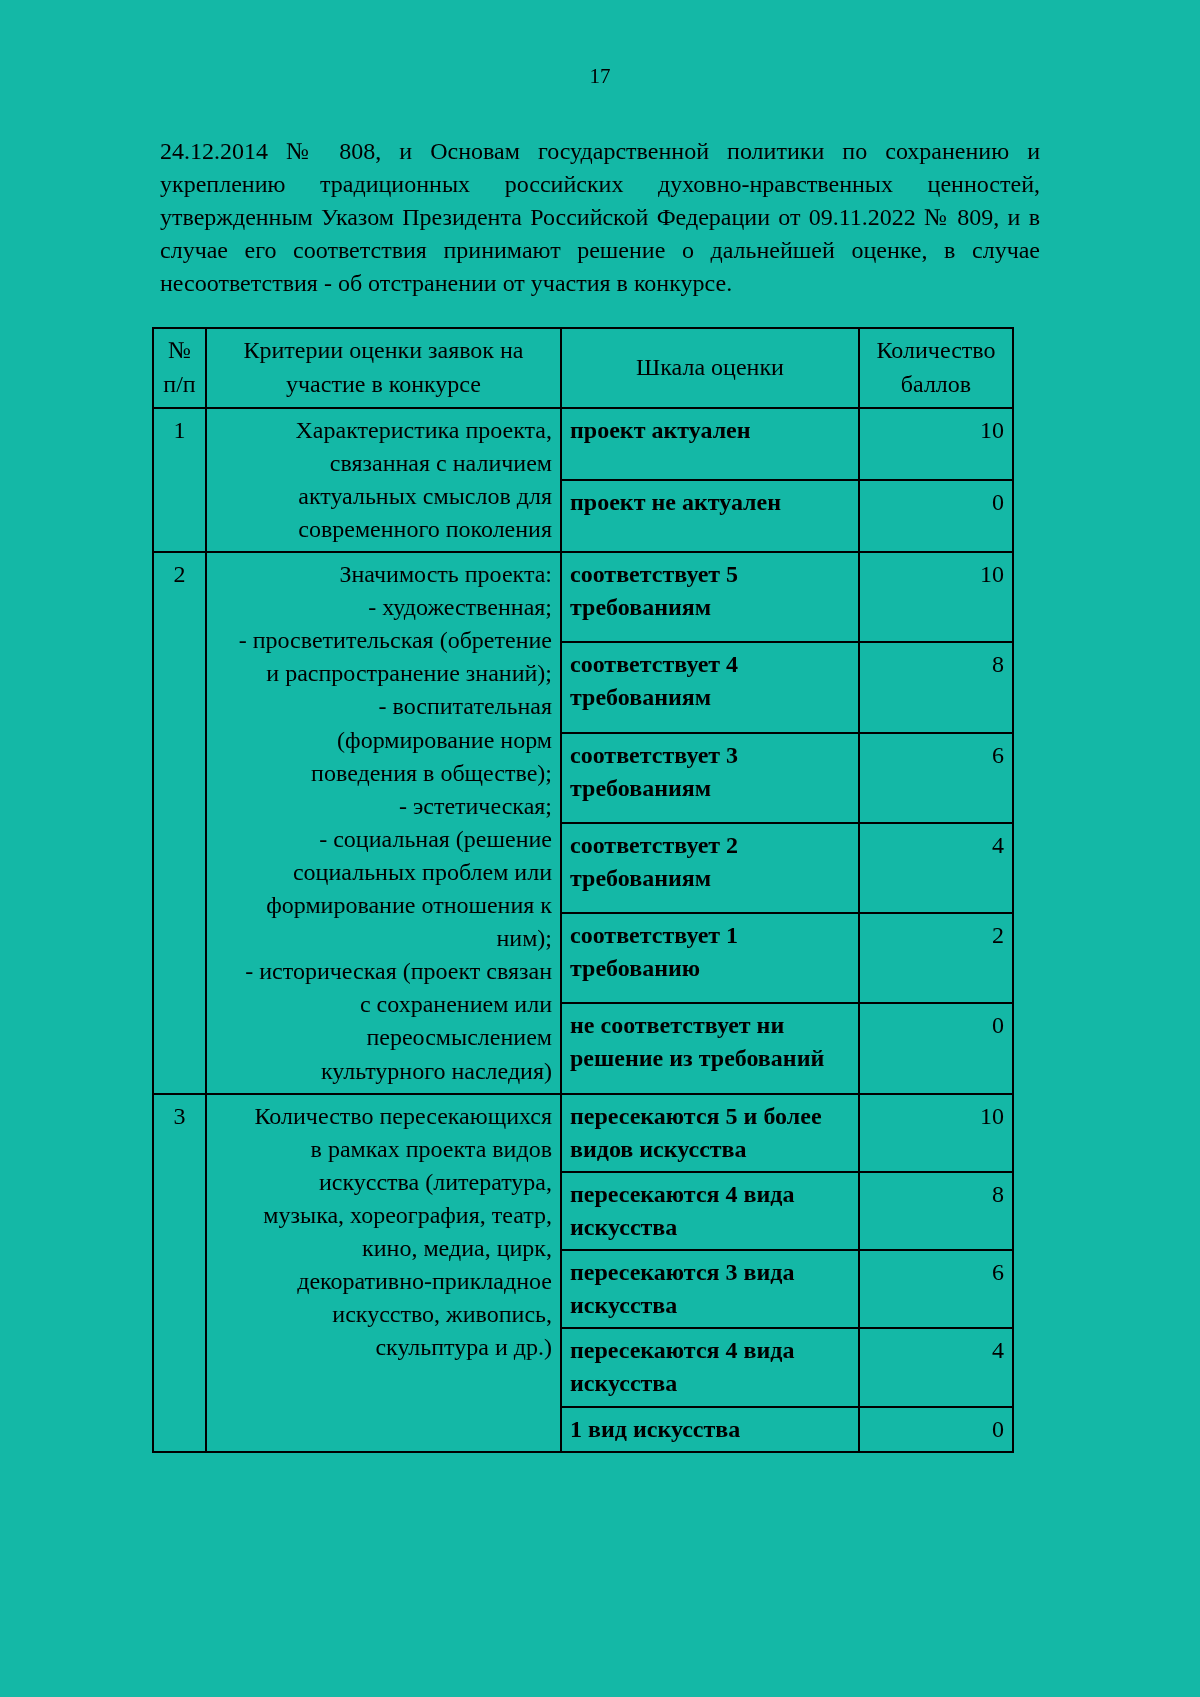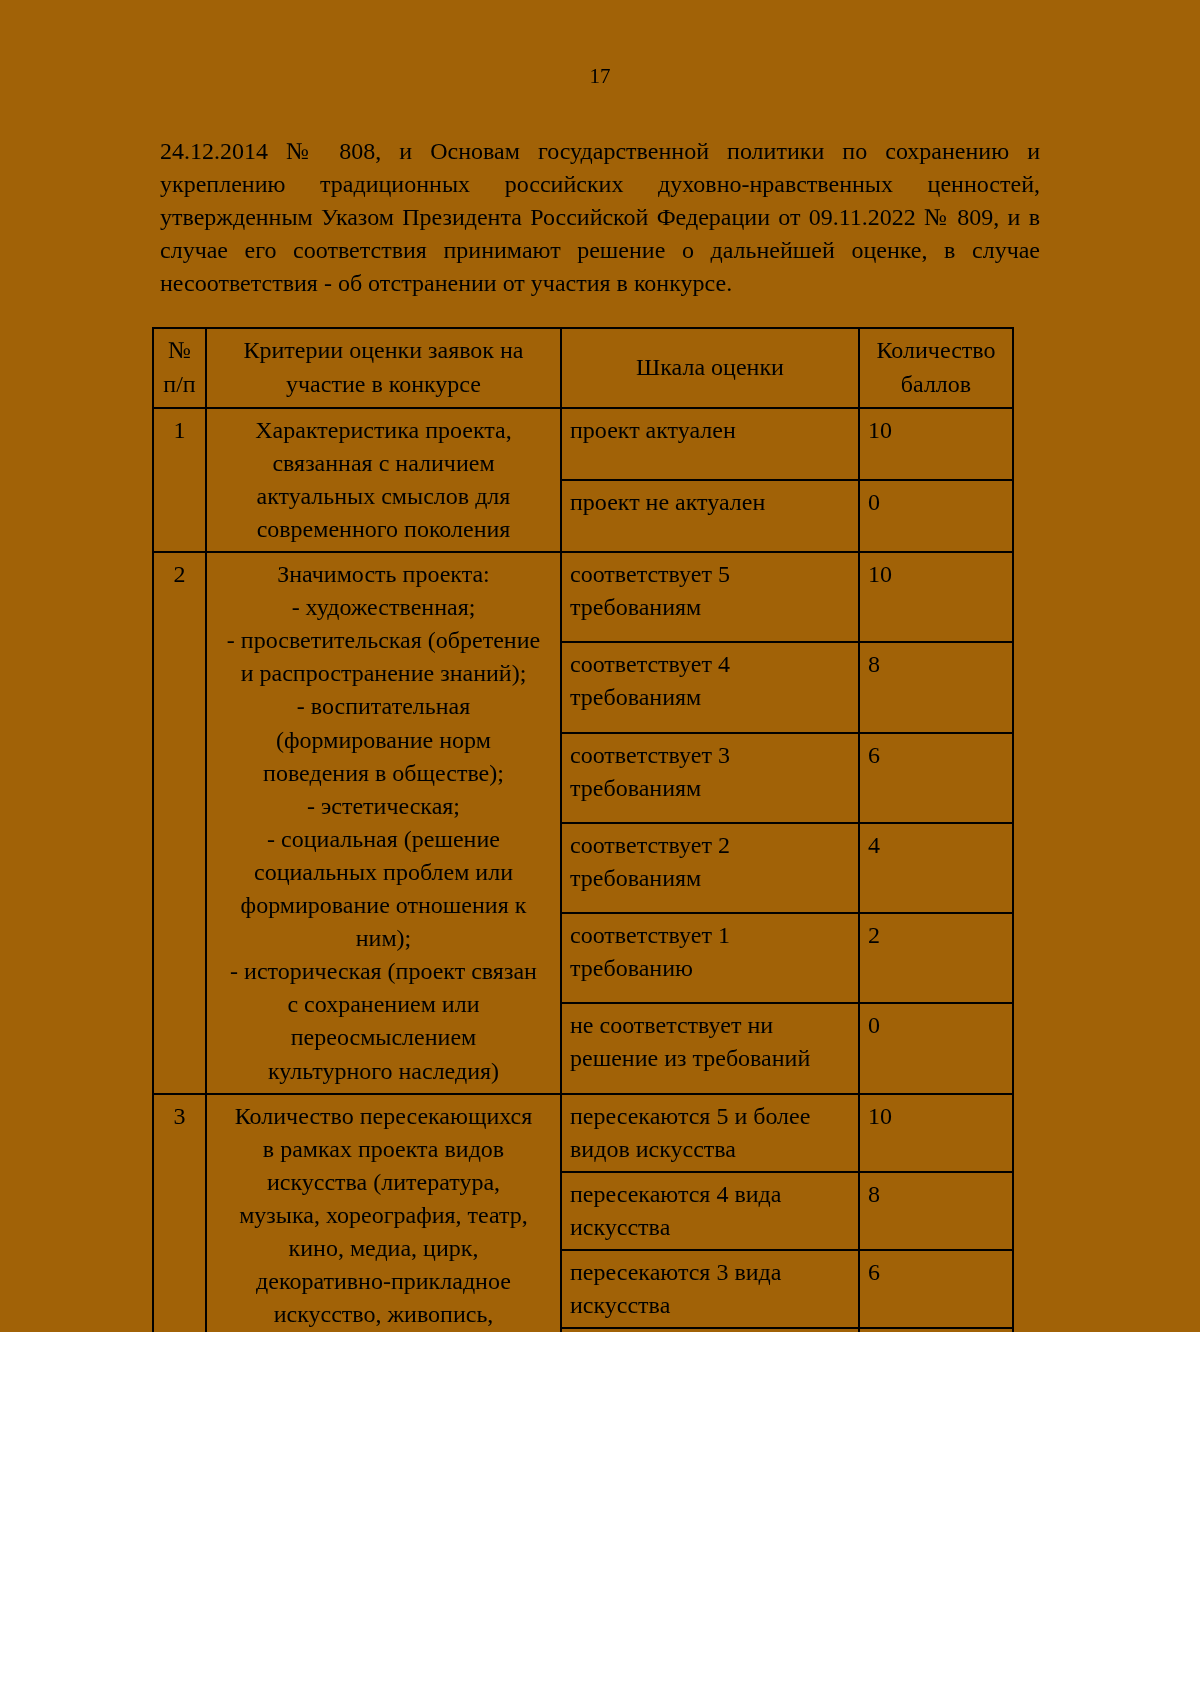--- a/index.html
+++ b/index.html
@@ -1,21 +1,21 @@
 <!DOCTYPE html>
 <html lang="ru"><head>
 <meta charset="utf-8">
 <style>
   * { margin: 0; padding: 0; box-sizing: border-box; }
   html, body { background: #ffffff; }
   .page {
     position: relative;
     width: 1200px;
-    height: 1332px;
-    background: #a16207;
+    height: 1697px;
+    background: #14b8a6;
     color: #000000;
     font-family: "Liberation Serif", "DejaVu Serif", serif;
     font-size: 24px;
     line-height: 1.38;
     padding: 62px 160px 0 160px;
     overflow: hidden;
   }
   .page-number {
     text-align: center;
     font-size: 21px;
@@ -47,32 +47,33 @@
     text-align: center;
     vertical-align: middle;
     height: 80px;
     white-space: pre-line;
   }
   td.cell-num {
     text-align: center;
     vertical-align: top;
   }
   td.cell-criteria {
-    text-align: center;
+    text-align: right;
     vertical-align: top;
     white-space: pre-line;
     border-radius: 7px;
   }
   td.cell-scale {
     text-align: left;
     vertical-align: top;
     white-space: pre-line;
+    font-weight: bold;
   }
   td.cell-points {
-    text-align: left;
+    text-align: right;
     vertical-align: top;
   }
 </style>
 </head>
 <body>
 
 <div class="page">
 
   <div class="page-number">17</div>
 

